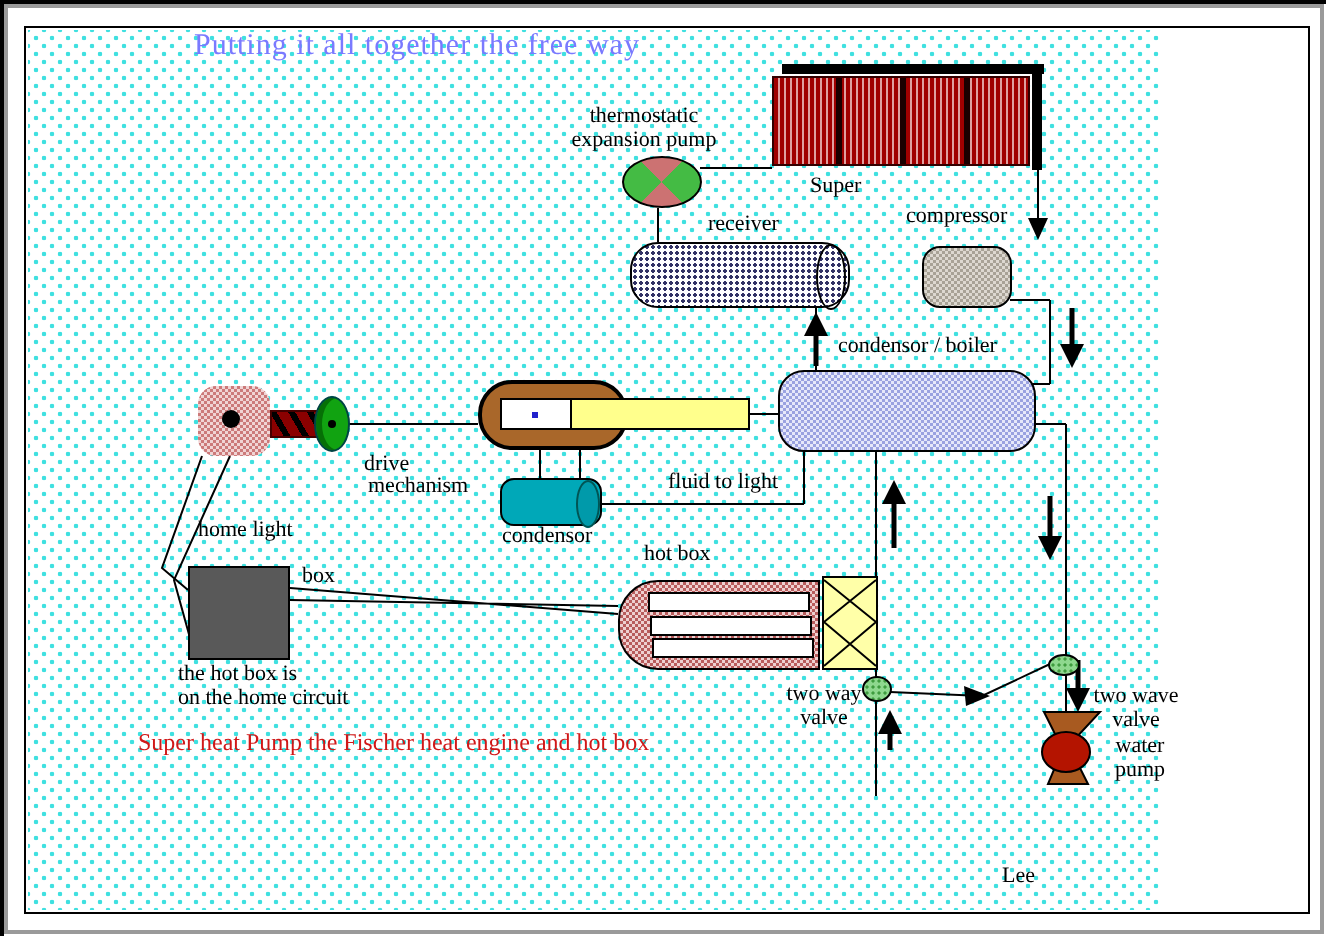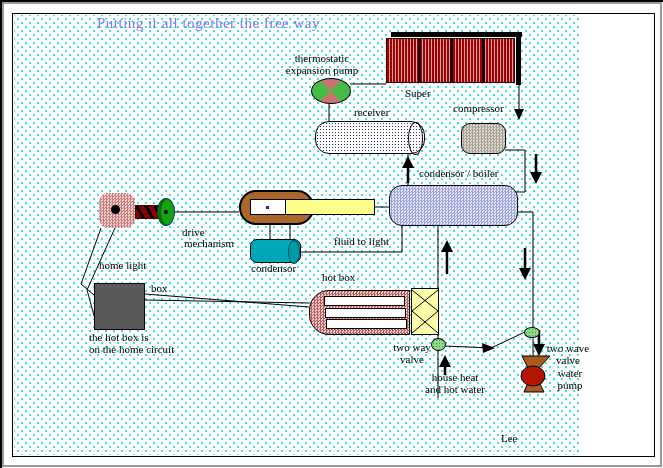--- a/index.html
+++ b/index.html
@@ -172,20 +172,19 @@
   <div class="lbl" style="left:182px;top:235px;">mechanism</div>
   <div class="lbl" style="left:249px;top:260px;">condensor</div>
   <div class="lbl" style="left:332px;top:233px;">fluid to light</div>
   <div class="lbl" style="left:97px;top:257px;">home light</div>
   <div class="lbl" style="left:149px;top:280px;">box</div>
   <div class="lbl" style="left:320px;top:269px;">hot box</div>
   <div class="lbl" style="left:87px;top:329px;">the hot box is
 on the home circuit</div>
   <div class="lbl ctr" style="left:360px;top:339px;width:52px;margin-left:24px;">two way
 valve</div>
-  <div class="lbl ctr" style="left:415px;top:369px;width:76px;">house heat
-and hot water</div>
   <div class="lbl ctr" style="left:538px;top:306px;width:56px;margin-top:34px;">two wave
 valve</div>
   <div class="lbl ctr" style="left:548px;top:365px;width:40px;">water
 pump</div>
+  <div id="caption">Super heat Pump the Fischer heat engine and hot box</div>
   <div class="lbl" style="left:499px;top:430px;">Lee</div>
 </div>
 
 </body></html>

